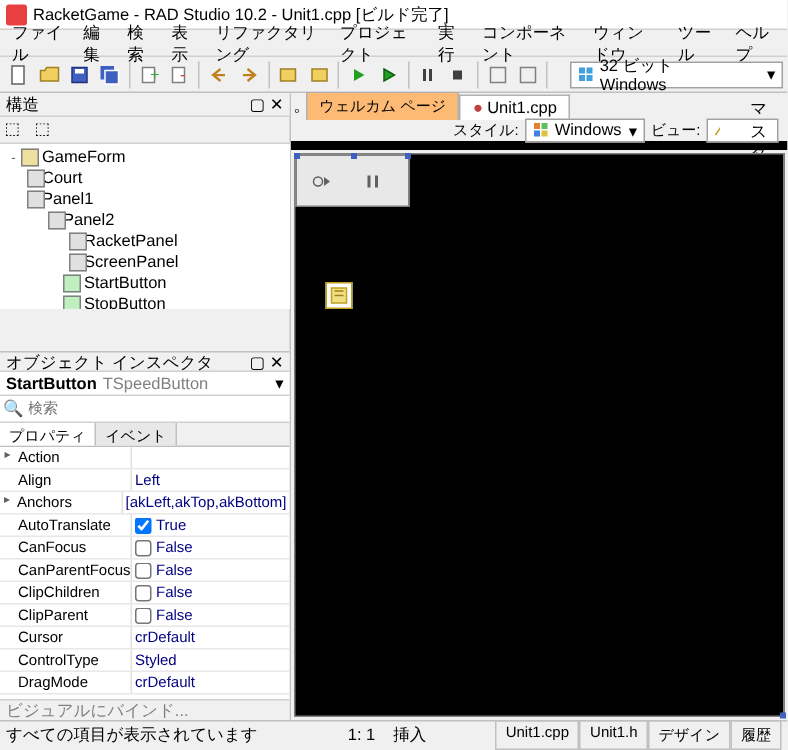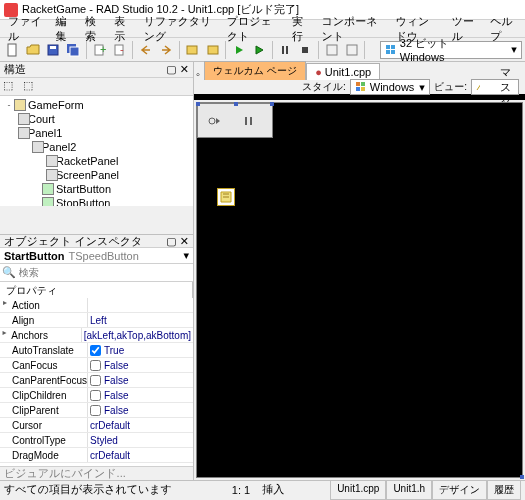--- a/index.html
+++ b/index.html
@@ -24,21 +24,21 @@
 .tree-icon.form{background:#f0e0a0;}
 .tree-icon.panel{background:#e0e0e0;}
 .tree-icon.btn{background:#c0f0c0;}
 .tree-label{font-size:11px;}
 .oi-hdr{height:14px;background:#f0f0f0;border-top:1px solid #c0c0c0;border-bottom:1px solid #d0d0d0;padding:0 4px;font-size:10px;display:flex;align-items:center;}
 .oi-sel{height:16px;border-bottom:1px solid #d0d0d0;display:flex;align-items:center;padding:0 4px;background:#fff;}
 .oi-sel b{font-weight:bold;}
 .oi-sel .cls{color:#808080;margin-left:4px;}
 .oi-search{height:18px;display:flex;align-items:center;padding:0 2px;border-bottom:1px solid #d0d0d0;background:#fff;}
 .oi-search input{flex:1;border:none;outline:none;font-size:10px;color:#888;}
-.oi-tabs{height:16px;display:flex;border-bottom:1px solid #c0c0c0;background:#f0f0f0;flex-direction:column;}
+.oi-tabs{height:16px;display:flex;border-bottom:1px solid #c0c0c0;background:#f0f0f0;}
 .oi-tab{padding:2px 6px;font-size:10px;border-right:1px solid #c0c0c0;background:#fff;}
 .propgrid{flex:1;background:#fff;overflow:auto;}
 .prop-row{display:flex;height:15px;border-bottom:1px solid #e8e8e8;}
 .prop-name{width:78px;padding:0 2px;border-right:1px solid #e0e0e0;display:flex;align-items:center;font-size:10px;}
 .prop-val{flex:1;padding:0 2px;display:flex;align-items:center;font-size:10px;color:#000080;}
 .prop-val input[type=checkbox]{width:11px;height:11px;margin-right:3px;}
 .prop-chev{width:10px;color:#606060;font-size:8px;text-align:center;}
 .oi-foot{height:14px;background:#f0f0f0;font-size:9px;padding:0 4px;color:#808080;border-top:1px solid #d0d0d0;display:flex;align-items:center;}
 .right{flex:1;display:flex;flex-direction:column;background:#f0f0f0;}
 .tabs-row{height:18px;display:flex;align-items:flex-end;padding:0 2px;gap:0;}

